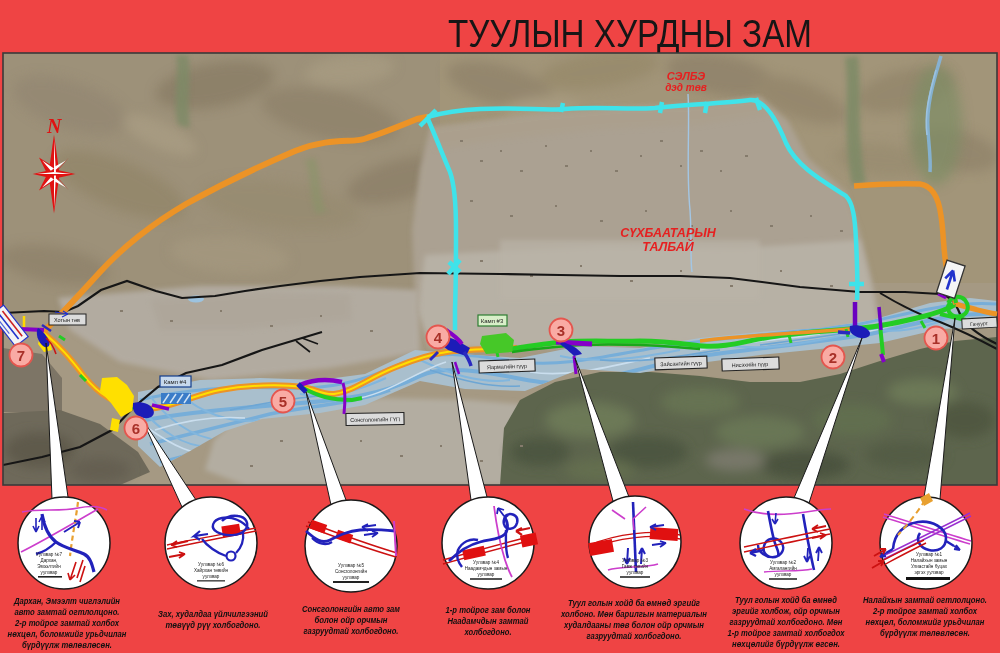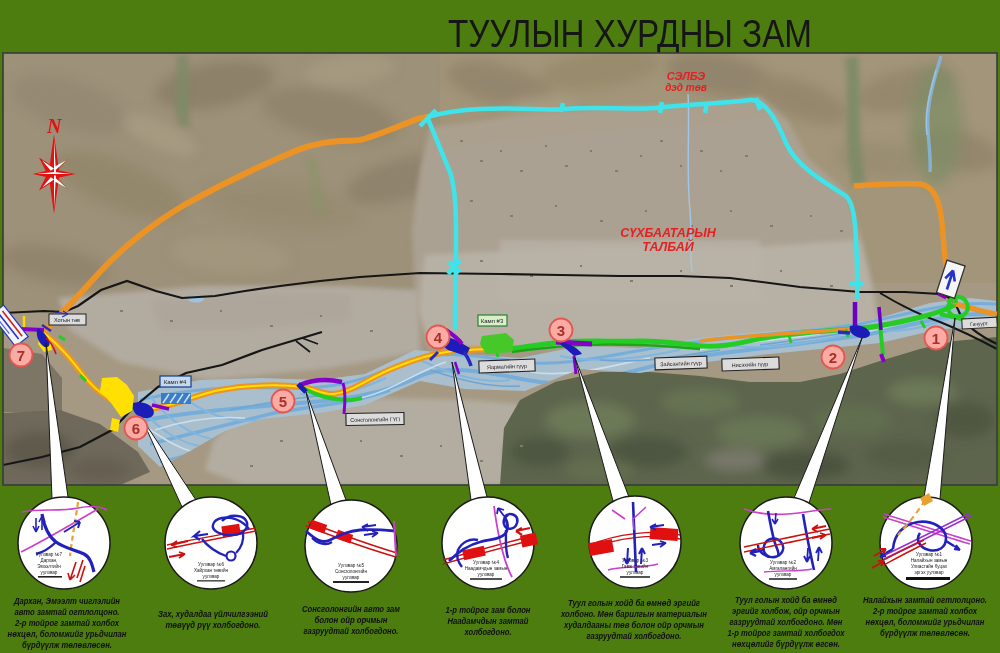--- a/index.html
+++ b/index.html
@@ -1,16 +1,16 @@
 <!DOCTYPE html>
 <html><head>
 <meta charset="utf-8">
 <style>
 html,body{margin:0;padding:0;background:#fff}
-#page{position:relative;width:1000px;height:653px;background:#4d7c0f;overflow:hidden;font-family:"Liberation Sans",sans-serif}
+#page{position:relative;width:1000px;height:653px;background:#ef4444;overflow:hidden;font-family:"Liberation Sans",sans-serif}
 svg{position:absolute;left:0;top:0}
 .par{font-family:"Liberation Sans",sans-serif;font-style:italic;font-weight:bold;fill:#111}
 .lbl{font-family:"Liberation Sans",sans-serif;fill:#222}
 </style>
 </head>
 <body>
 <div id="page">
 <svg width="1000" height="653" viewBox="0 0 1000 653">
 <defs>
 <filter id="soft" x="-30%" y="-30%" width="160%" height="160%">

